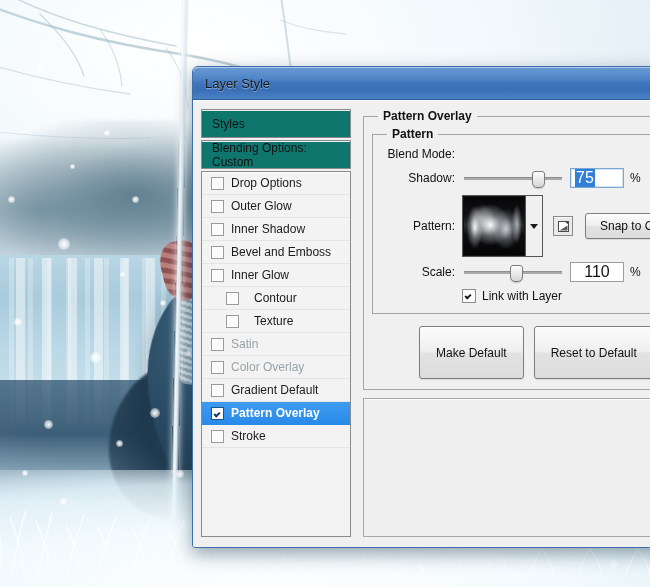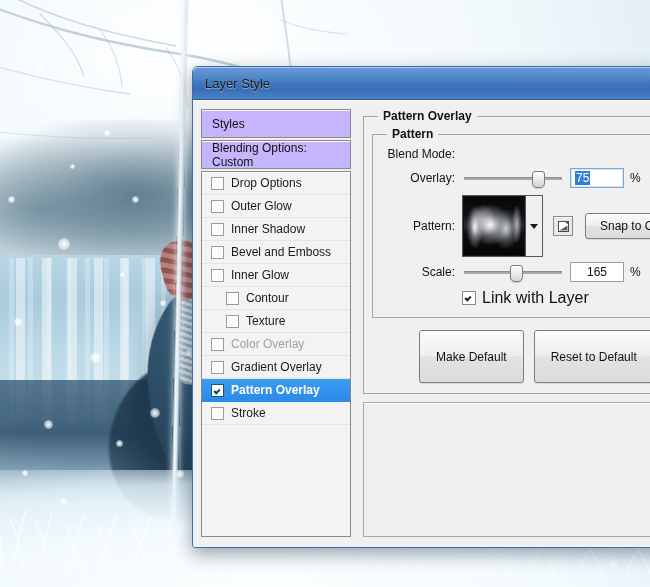--- a/index.html
+++ b/index.html
@@ -155,36 +155,36 @@
     padding: 8px 8px 10px 8px;
     display:flex; gap:12px;
     border-top: 1px solid #ffffff;
     position:relative;
   }
 
   
   #styles-col { width: 150px; flex:0 0 150px; display:flex; flex-direction:column; }
   .panel-box {
     border:1px solid #8a8a8a;
-    background:#c4b5fd;
+    background:#0f766e;
     box-shadow: 0 1px 0 rgba(255,255,255,.9) inset;
   }
   #styles-header { height:27px; display:flex; align-items:center; padding-left:10px; font-size:12px; color:#111; }
   #blend-header  { height:27px; display:flex; align-items:center; padding-left:10px; font-size:12px; color:#111; margin-top:2px; }
   #effects-list {
     margin-top:2px; flex:1 1 auto; overflow:hidden;
     background:#f3f3f3;
   }
   .eff {
     height:22px; display:flex; align-items:center;
     padding-left:9px; font-size:12px; color:#1a1a1a;
     border-bottom:1px solid #e4e4e4;
     user-select:none;
   }
-  .eff.indent { padding-left:24px; }
+  .eff.indent { padding-left:24px;gap:8px; }
   .eff.selected {
     background: linear-gradient(180deg, #3d9bf0 0%, #2a8ae8 100%);
     color:#fff; font-weight:700;
     border-bottom:1px solid #2a8ae8;
   }
   .eff.dim { color:#9aa3a8; }
   .cb {
     width:11px; height:11px; margin-right:7px;
     border:1px solid #9a9a9a; background:#fbfbfb;
     display:inline-block; position:relative; flex:0 0 auto;
@@ -230,21 +230,21 @@
     background:#a9a9a9; border-top:1px solid #8f8f8f;
   }
   .slider .knob {
     position:absolute; top:1px; width:11px; height:15px;
     background: linear-gradient(180deg,#fdfdfd 0%, #e6e6e6 60%, #d3d3d3 100%);
     border:1px solid #7d7d7d; border-radius:3px 3px 5px 5px;
     box-shadow: 0 1px 1px rgba(0,0,0,.18);
   }
   .numfield {
     width:44px; height:18px; border:1px solid #7aa7d4; background:#ffffff;
-    font-size:12px; color:#111; display:flex; align-items:center; padding:0 4px;
+    font-size:16px; color:#111; display:flex; align-items:center; padding:0 4px;
     box-shadow: 0 0 0 1px rgba(140,180,220,.35) inset;
   }
   .numfield.plain { border:1px solid #9c9c9c; box-shadow:none; justify-content:center; }
   .numfield .sel { background:#2f7fd6; color:#ffffff; padding:0 1px; }
   .pct { font-size:12px; color:#111; margin-left:6px; }
 
   
   #pattern-row { display:flex; align-items:center; margin-bottom:5px; }
   #pattern-swatch-wrap {
     display:flex; align-items:stretch;
@@ -287,21 +287,21 @@
 
   .checkrow { display:flex; align-items:center; margin-left:81px; margin-top:2px; }
   .cb2 {
     width:12px;height:12px;border:1px solid #8b8b8b;background:#fff;
     display:inline-block;position:relative;margin-right:6px; flex:0 0 auto;
   }
   .cb2.checked::after{
     content:"";position:absolute;left:2px;top:4px;width:4px;height:2px;
     border-left:2px solid #1c1c1c;border-bottom:2px solid #1c1c1c;transform:rotate(-45deg);
   }
-  .checkrow span { font-size:16px; color:#111; }
+  .checkrow span { font-size:12px; color:#111; }
 
   #default-btns { display:flex; gap:10px; justify-content:center; margin-top:12px; }
   #default-btns .btn { height:23px; padding:14px 16px; }
 
   #right-filler {
     flex:1 1 auto; margin-top:8px;
     border:1px solid #a8a8a8;
     background:#efefef;
     box-shadow: 0 1px 0 rgba(255,255,255,.8) inset;
   }
@@ -444,25 +444,29 @@
             <div class="eff indent">
               <span class="cb"></span>
               <span>Contour</span>
             </div>
             <div class="eff indent">
               <span class="cb"></span>
               <span>Texture</span>
             </div>
             <div class="eff dim">
               <span class="cb"></span>
+              <span>Satin</span>
+            </div>
+            <div class="eff dim">
+              <span class="cb"></span>
               <span>Color Overlay</span>
             </div>
             <div class="eff">
               <span class="cb"></span>
-              <span>Gradient Overlay</span>
+              <span>Gradient Default</span>
             </div>
             <div class="eff selected">
               <span class="cb checked"></span>
               <span>Pattern Overlay</span>
             </div>
             <div class="eff">
               <span class="cb"></span>
               <span>Stroke</span>
             </div>
           </div>
@@ -474,21 +478,21 @@
           <legend>Pattern Overlay</legend>
 
           <fieldset class="grp" id="inner-grp">
             <legend>Pattern</legend>
 
             <div class="row">
               <span class="lbl">Blend Mode:</span>
             </div>
 
             <div class="row">
-              <span class="lbl">Overlay:</span>
+              <span class="lbl">Shadow:</span>
               <div class="slider">
                 <div class="track"></div>
                 <div class="knob" style="left:68px;"></div>
               </div>
               <div class="numfield">
                 <span class="sel">75</span>
               </div>
               <span class="pct">%</span>
             </div>
 
@@ -510,21 +514,21 @@
               <div class="btn" id="snap-btn">Snap to Origin</div>
             </div>
 
             <div class="row">
               <span class="lbl">Scale:</span>
               <div class="slider">
                 <div class="track"></div>
                 <div class="knob" style="left:46px;"></div>
               </div>
               <div class="numfield plain">
-                <span>165</span>
+                <span>110</span>
               </div>
               <span class="pct">%</span>
             </div>
 
             <div class="checkrow">
               <span class="cb2 checked"></span>
               <span>Link with Layer</span>
             </div>
           </fieldset>
 

